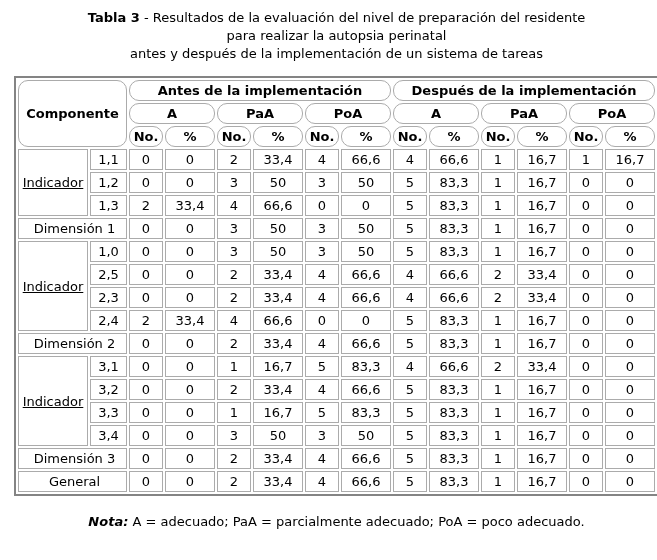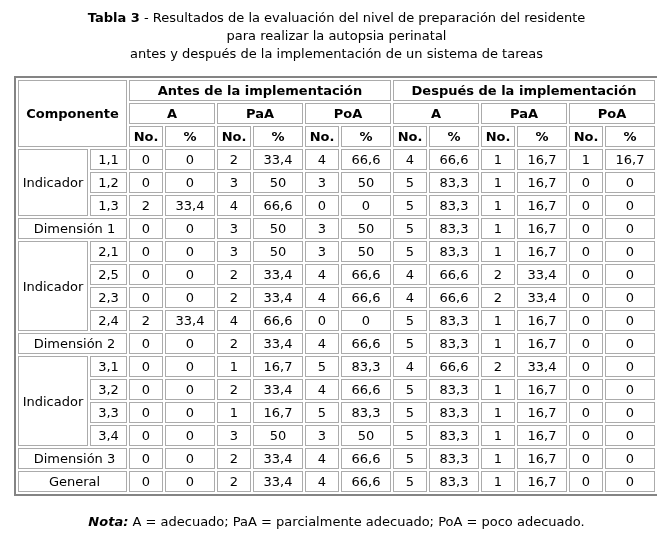--- a/index.html
+++ b/index.html
@@ -36,23 +36,23 @@
     background: #ffffff;
     font-size: 13px;
     line-height: 15px;
     padding: 2px 2px;
     text-align: center;
     vertical-align: middle;
     overflow: hidden;
     white-space: nowrap;
     box-sizing: border-box;
   }
-  table.results th { font-weight: bold; }
+  table.results th { font-weight: bold; border-radius: 10px; }
   table.results td.summary { text-align: center; padding-left: 6px; }
-  table.results td.group   { text-align: center; }
+  table.results td.group   { text-align: center; text-decoration: underline; }
   col.c-label { width: 70px; }
   col.c-sub   { width: 37px; }
   col.c-no    { width: 34px; }
   col.c-pct   { width: 50px; }
   .notes {
     margin-top: 15px;
     text-align: center;
     font-size: 13px;
     line-height: 22px;
   }
@@ -172,21 +172,21 @@
           <td>50</td>
           <td>5</td>
           <td>83,3</td>
           <td>1</td>
           <td>16,7</td>
           <td>0</td>
           <td>0</td>
         </tr>
         <tr>
           <td rowspan="4" class="group">Indicador</td>
-          <td>2,1</td>
+          <td>1,0</td>
           <td>0</td>
           <td>0</td>
           <td>3</td>
           <td>50</td>
           <td>3</td>
           <td>50</td>
           <td>5</td>
           <td>83,3</td>
           <td>1</td>
           <td>16,7</td>

